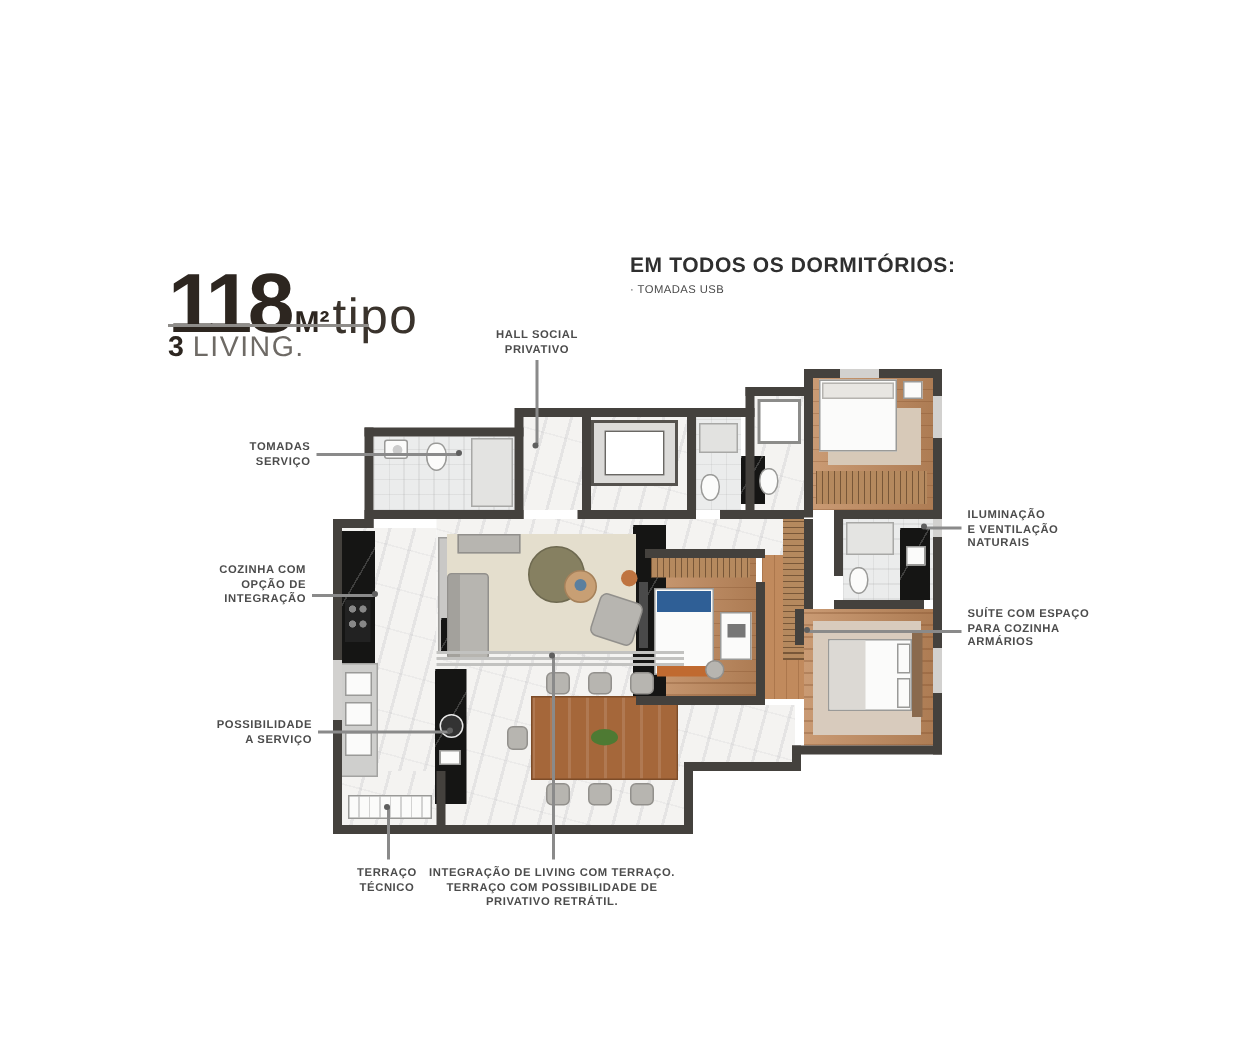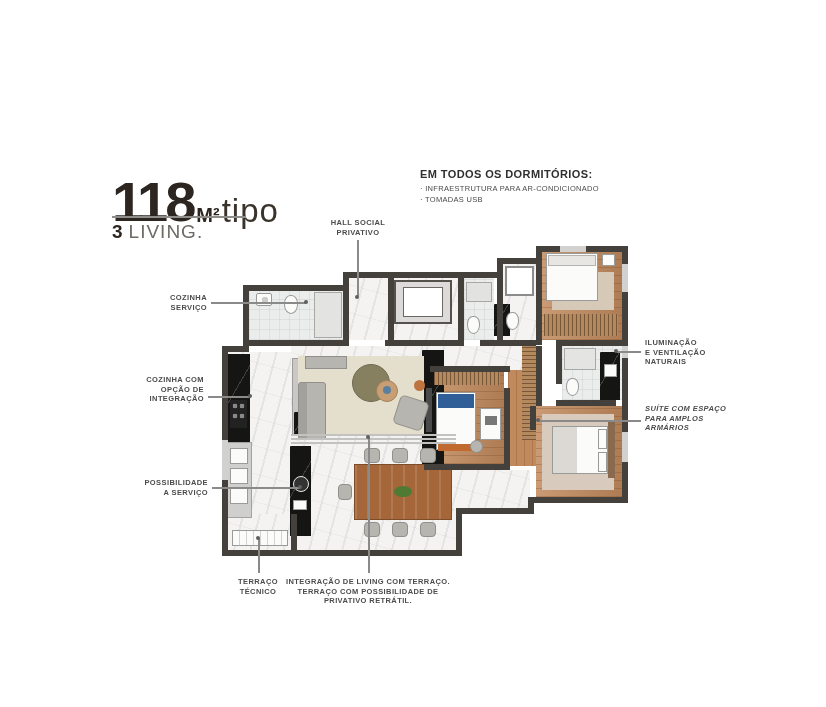--- a/index.html
+++ b/index.html
@@ -9,21 +9,21 @@
   
   .title-row{position:absolute;left:112px;top:164px;display:flex;align-items:flex-end;color:#2d2620;margin-top:13px;}
   .big-num{font-size:56px;font-weight:800;line-height:50px;letter-spacing:-3px;}
   .unit{font-size:20px;font-weight:800;line-height:20px;margin:0 2px 2px 3px;}
   .tipo{font-size:33px;font-weight:400;line-height:33px;letter-spacing:1px;color:#3a332c;}
   .title-rule{position:absolute;left:112px;top:216px;width:134px;height:2px;background:#8f8d8a;}
   .dorms-row{position:absolute;left:112px;top:221px;font-size:19px;letter-spacing:1px;color:#6e6a65;}
   .dorms-row b{color:#2d2620;margin-right:5px;}
 
   .note{position:absolute;left:420px;top:168px;width:280px;color:#3f3f3f;}
-  .note .h{font-size:11px;font-weight:700;letter-spacing:.4px;margin-bottom:3px;color:#2f2f2f;}
+  .note .h{font-size:14px;font-weight:700;letter-spacing:.4px;margin-bottom:3px;color:#2f2f2f;}
   .note .i{font-size:7.5px;letter-spacing:.3px;line-height:11px;color:#4a4a4a;}
 
   .lbl{position:absolute;font-size:7.5px;line-height:9.5px;letter-spacing:.4px;color:#4c4c4c;font-weight:700;z-index:30;}
   .lbl span{display:block;}
   .t-r{text-align:right;} .t-c{text-align:center;} .t-l{text-align:left;}
 
   
   .ln{position:absolute;background:#8a8a8a;z-index:28;}
   .dot{position:absolute;width:4px;height:4px;border-radius:50%;background:#5f5f5f;z-index:29;}
 
@@ -52,21 +52,20 @@
   <div class="title-row">
     <span class="big-num">118</span>
     <span class="unit">M²</span>
     <span class="tipo">tipo</span>
   </div>
   <div class="title-rule"></div>
   <div class="dorms-row"><b>3</b><span>LIVING.</span></div>
 
   <div class="note">
     <div class="h">EM TODOS OS DORMITÓRIOS:</div>
-    <div class="i">· INFRAESTRUTURA PARA AR-CONDICIONADO</div>
     <div class="i">· TOMADAS USB</div>
   </div>
 
   <div>
     <div class="room tile" style="left:249px;top:291px;width:94px;height:49px;"></div>
     <div class="room marble" style="left:349px;top:278px;width:39px;height:62px;"></div>
     <div class="room marble" style="left:394px;top:278px;width:64px;height:62px;"></div>
     <div class="room tile" style="left:464px;top:278px;width:30px;height:62px;"></div>
     <div class="room marble" style="left:503px;top:264px;width:33px;height:76px;"></div>
     <div class="room wood" style="left:542px;top:252px;width:80px;height:88px;"></div>
@@ -223,21 +222,21 @@
   <div class="dot" style="left:614px;top:349px;"></div>
 
   <div class="ln" style="left:539px;top:420px;width:102px;height:1.5px;"></div>
   <div class="dot" style="left:536px;top:418px;"></div>
 
   <div class="lbl t-c" style="left:310px;top:218px;width:96px;">
     <span>HALL SOCIAL</span>
     <span>PRIVATIVO</span>
   </div>
   <div class="lbl t-r" style="left:130px;top:293px;width:77px;">
-    <span>COZINHA</span>
+    <span>TOMADAS</span>
     <span>SERVIÇO</span>
   </div>
   <div class="lbl t-r" style="left:120px;top:375px;width:84px;">
     <span>COZINHA COM</span>
     <span>OPÇÃO DE</span>
     <span>INTEGRAÇÃO</span>
   </div>
   <div class="lbl t-r" style="left:108px;top:478px;width:100px;">
     <span>POSSIBILIDADE</span>
     <span>A SERVIÇO</span>
@@ -249,19 +248,19 @@
   <div class="lbl t-c" style="left:272px;top:577px;width:192px;">
     <span>INTEGRAÇÃO DE LIVING COM TERRAÇO.</span>
     <span>TERRAÇO COM POSSIBILIDADE DE</span>
     <span>PRIVATIVO RETRÁTIL.</span>
   </div>
   <div class="lbl t-l" style="left:645px;top:338px;width:90px;">
     <span>ILUMINAÇÃO</span>
     <span>E VENTILAÇÃO</span>
     <span>NATURAIS</span>
   </div>
-  <div class="lbl t-l" style="left:645px;top:404px;width:95px;font-style:italic;">
+  <div class="lbl t-l" style="left:645px;top:404px;width:95px;">
     <span>SUÍTE COM ESPAÇO</span>
-    <span>PARA AMPLOS</span>
+    <span>PARA COZINHA</span>
     <span>ARMÁRIOS</span>
   </div>
 
 </div>
 
 </body></html>

